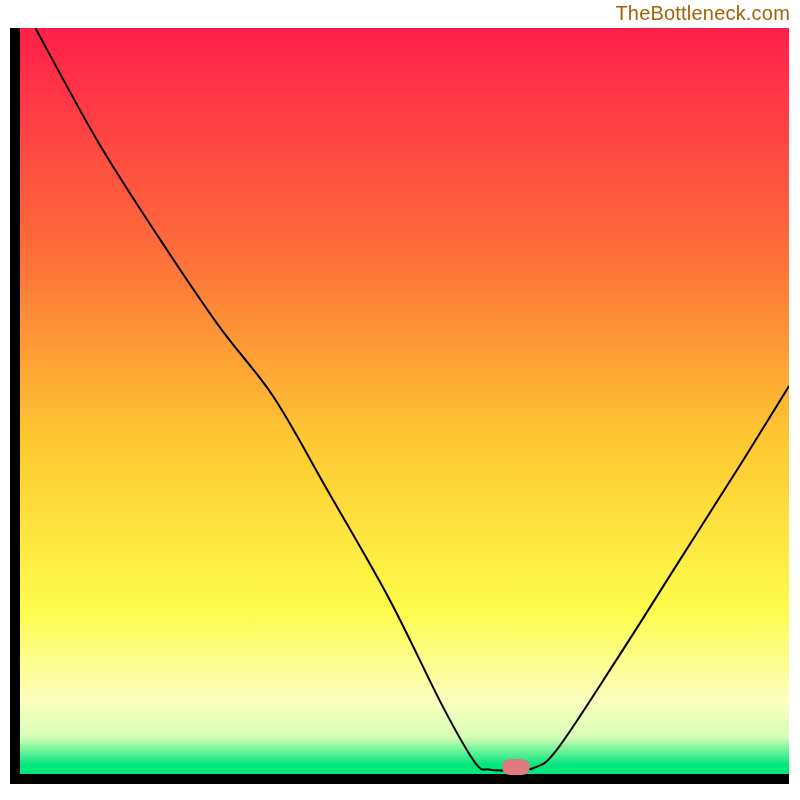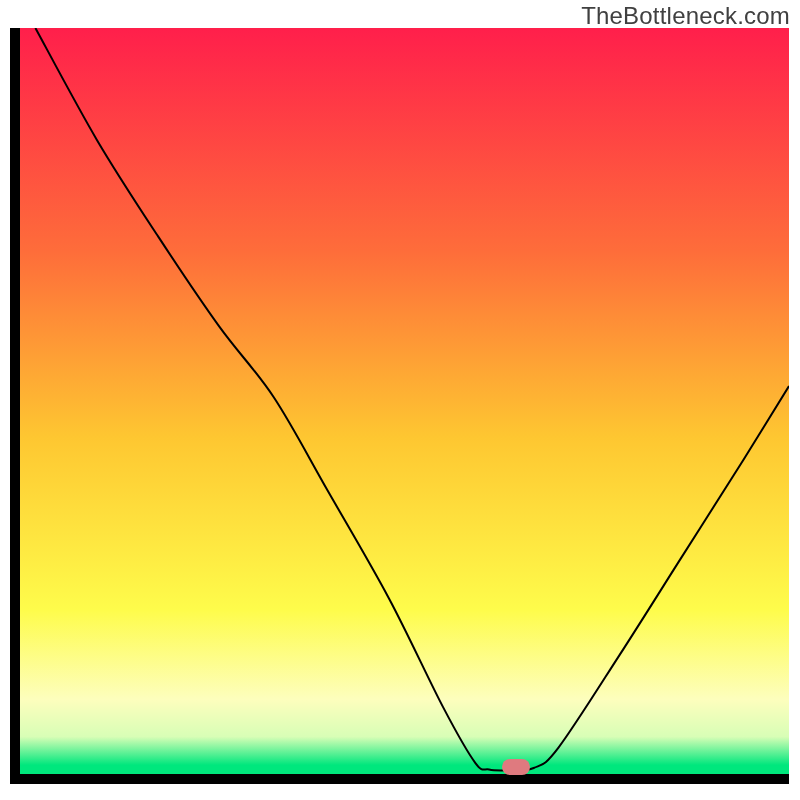--- a/index.html
+++ b/index.html
@@ -8,22 +8,22 @@
     width: 800px;
     height: 800px;
     background: #ffffff;
     overflow: hidden;
   }
   .watermark {
     position: absolute;
     top: 2px;
     right: 10px;
     font-family: Arial, Helvetica, sans-serif;
-    font-size: 24px;
-    color: #404040;
+    font-size: 20px;
+    color: #a16207;
     letter-spacing: 0.2px;
   }
   .plot-wrap {
     position: absolute;
     left: 10px;
     top: 28px;
     width: 779px;
     height: 756px;
     box-sizing: border-box;
   }

